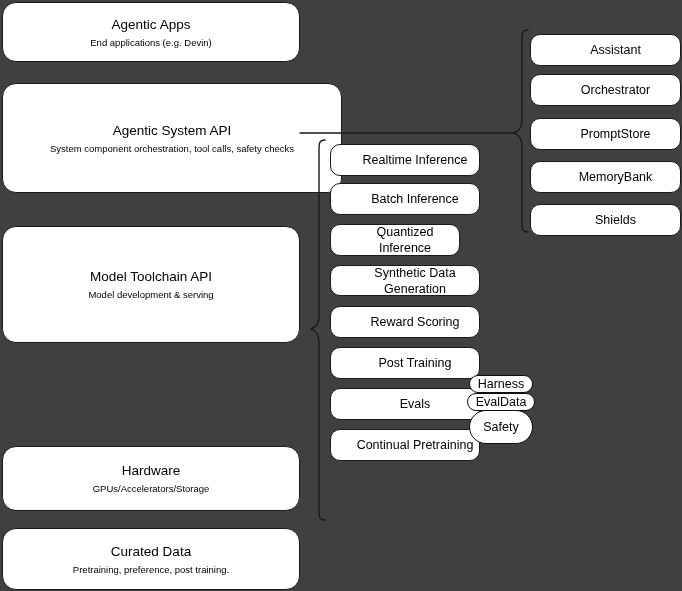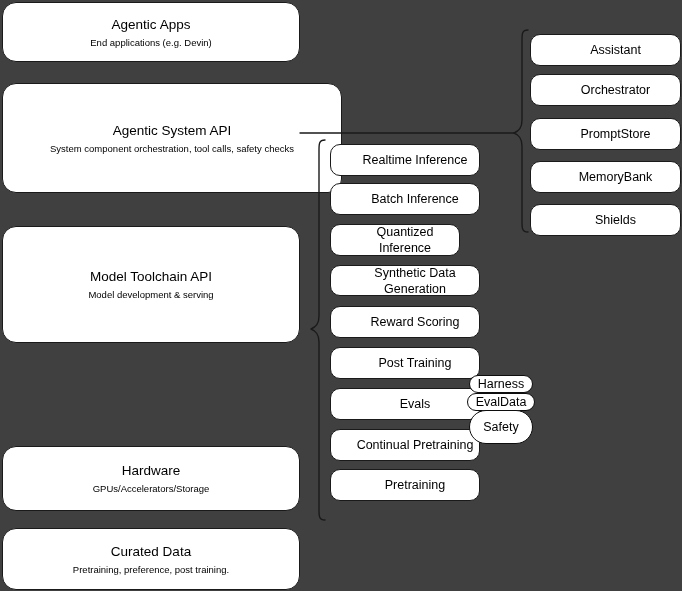--- a/index.html
+++ b/index.html
@@ -148,23 +148,20 @@
   </div>
   <div class="box cap-box" style="left:330px; top:347px; width:150px; height:32px;">
     <span>Post Training</span>
   </div>
   <div class="box cap-box" style="left:330px; top:388px; width:150px; height:32px;">
     <span>Evals</span>
   </div>
   <div class="box cap-box" style="left:330px; top:429px; width:150px; height:32px;">
     <span>Continual Pretraining</span>
   </div>
-  <div class="box cap-box" style="left:330px; top:469px; width:150px; height:32px;">
-    <span>Pretraining</span>
-  </div>
 
   <div class="pill" style="left:469px; top:375px; width:64px; height:18px;">
     <span>Harness</span>
   </div>
   <div class="pill" style="left:467px; top:393px; width:68px; height:18px;">
     <span>EvalData</span>
   </div>
   <div class="pill" style="left:469px; top:410px; width:64px; height:34px;">
     <span>Safety</span>
   </div>

